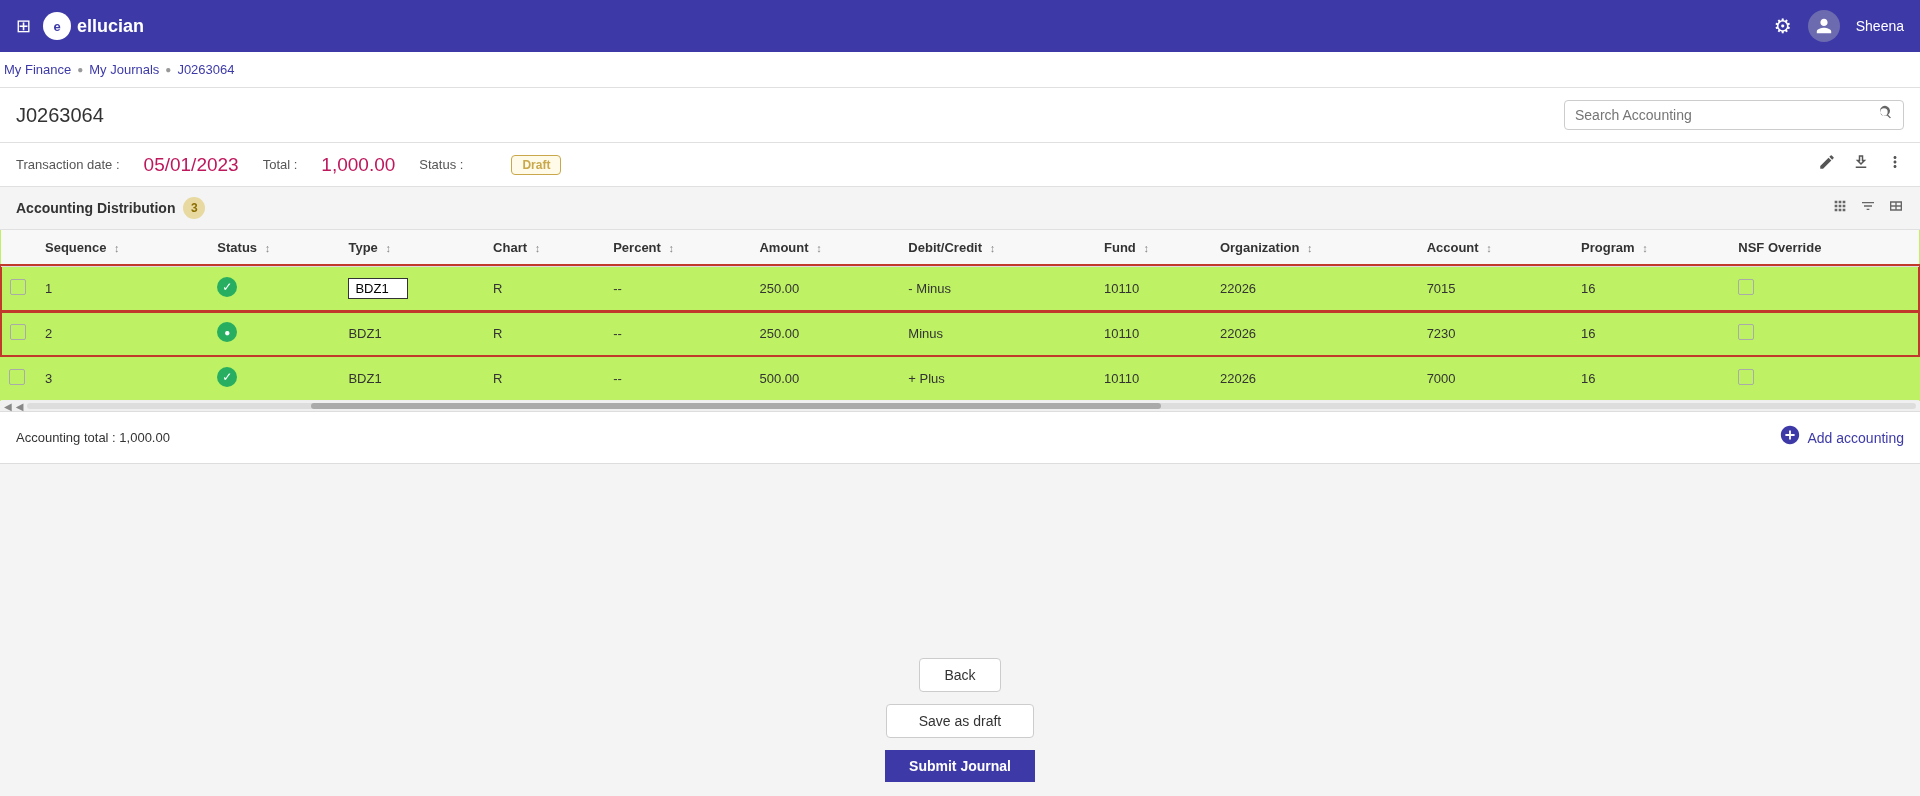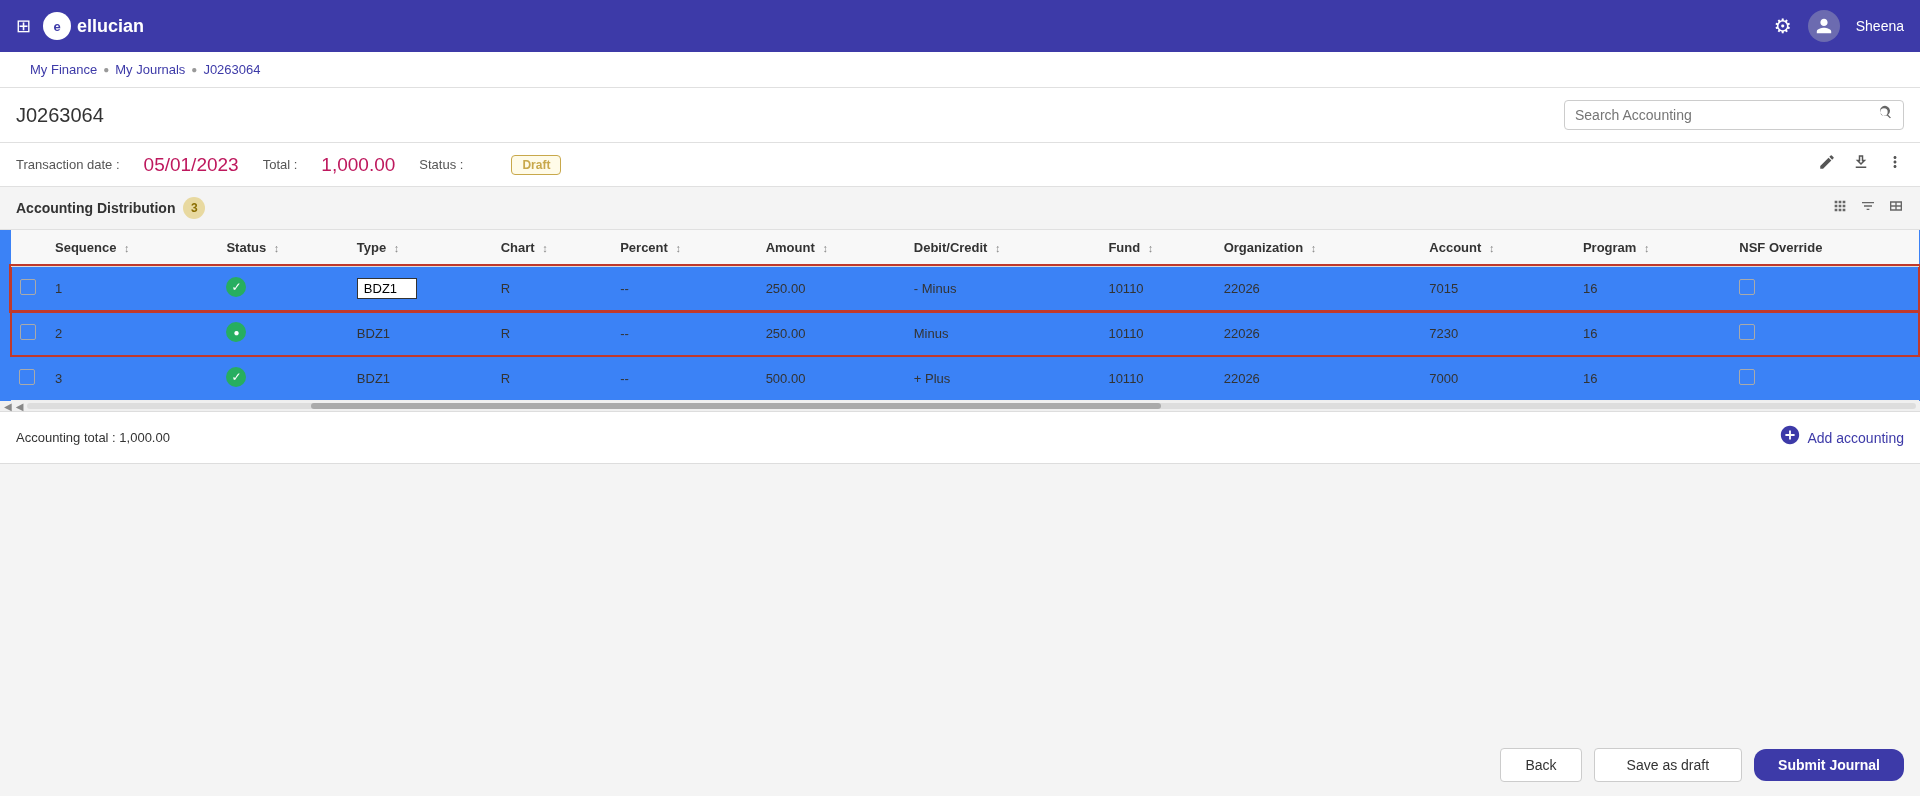--- a/index.html
+++ b/index.html
@@ -20,21 +20,21 @@
     .navbar-logo-circle { width: 28px; height: 28px; background: #fff; border-radius: 50%; display: flex; align-items: center; justify-content: center; }
     .navbar-logo-circle span { color: #3d3aa8; font-weight: 900; font-size: 13px; }
     .navbar-right { display: flex; align-items: center; gap: 16px; }
     .navbar-gear { color: #fff; font-size: 20px; cursor: pointer; }
     .navbar-avatar { width: 32px; height: 32px; background: #6c6bb0; border-radius: 50%; display: flex; align-items: center; justify-content: center; color: #fff; font-size: 14px; cursor: pointer; }
     .navbar-username { color: #fff; font-size: 14px; }
 
     
     .breadcrumb {
       background: #fff;
-      padding: 10px 30px;
+      padding: 10px 4px;
       display: flex;
       align-items: center;
       gap: 6px;
       font-size: 13px;
       border-bottom: 1px solid #e0e0e0;
     }
     .breadcrumb a { color: #3d3aa8; text-decoration: none; }
     .breadcrumb .sep { color: #999; font-size: 10px; }
     .breadcrumb .current { color: #3d3aa8; }
 
@@ -109,23 +109,22 @@
       width: 22px; height: 22px;
       display: flex; align-items: center; justify-content: center;
       font-size: 12px; font-weight: 700;
     }
     .section-left { display: flex; align-items: center; gap: 8px; }
     .section-icons { display: flex; align-items: center; gap: 12px; }
     .section-icon-btn { color: #666; font-size: 16px; cursor: pointer; }
 
     
     .table-wrapper {
-      background: #3b82f6;
+      background: #bef264;
       overflow-x: auto;
-      padding-left: 10px;
     }
     table {
       width: 100%;
       border-collapse: collapse;
       min-width: 1400px;
     }
     thead tr {
       background: #f8f8f8;
       border-bottom: 2px solid #ddd;
     }
@@ -244,21 +243,21 @@
     
     .bottom-bar {
       background: #f4f4f4;
       padding: 14px 16px;
       display: flex;
       justify-content: flex-end;
       align-items: center;
       gap: 12px;
       position: fixed;
       bottom: 0;
-      left: 0; right: 0;
+      left: 0; right: 0; flex-direction: column;
     }
     .btn-back {
       background: #fff;
       border: 1px solid #ccc;
       border-radius: 4px;
       padding: 8px 24px;
       font-size: 14px;
       color: #333;
       cursor: pointer;
     }
@@ -267,21 +266,21 @@
       border: 1px solid #ccc;
       border-radius: 4px;
       padding: 8px 32px;
       font-size: 14px;
       color: #333;
       cursor: pointer;
     }
     .btn-submit {
       background: #3d3aa8;
       border: none;
-      border-radius: 12px;
+      border-radius: 0;
       padding: 8px 24px;
       font-size: 14px;
       color: #fff;
       cursor: pointer;
       font-weight: 600;
     }
 
     
     .table-section {
       position: relative;

